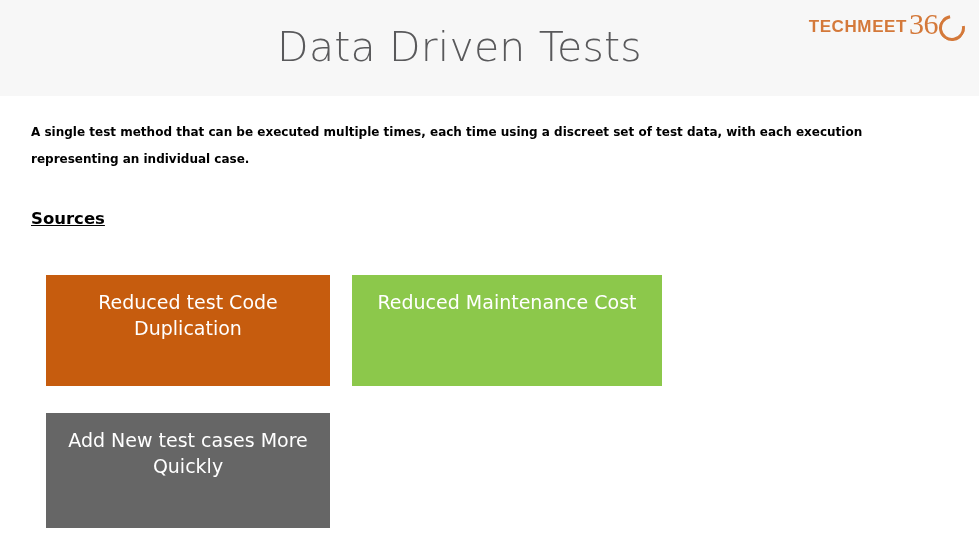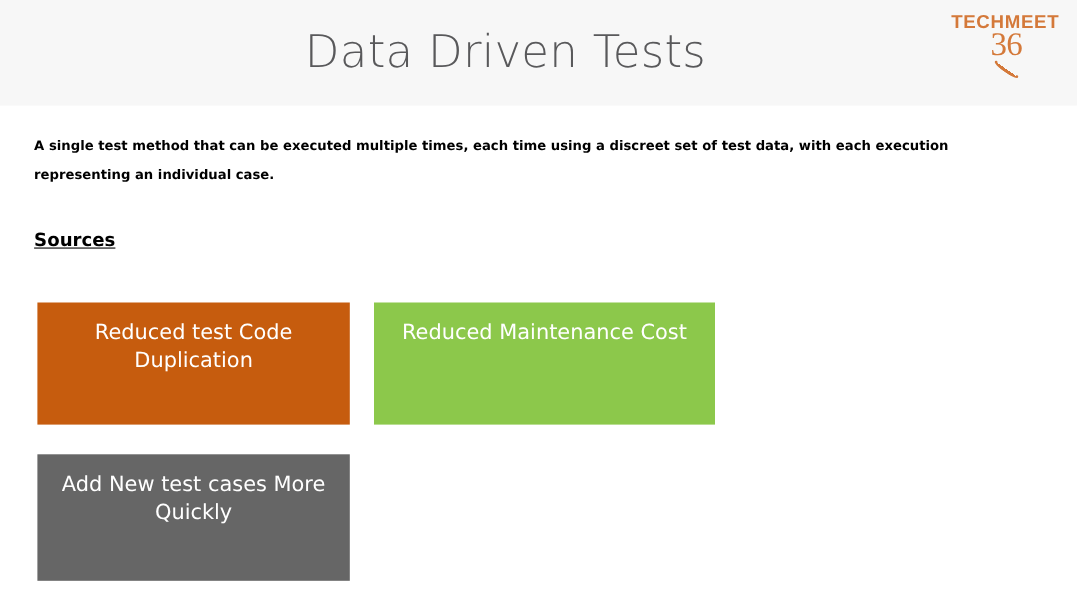--- a/index.html
+++ b/index.html
@@ -41,21 +41,20 @@
 
   
   .brand-logo {
     position: absolute;
     right: 14px;
     top: 9px;
     display: flex;
     align-items: center;
     height: 30px;
     line-height: 1;
-    flex-direction: column;
   }
   .brand-word {
     font-family: "Liberation Sans", sans-serif;
     font-weight: bold;
     font-size: 17px;
     letter-spacing: 0.6px;
     color: #d4793a;
     margin-right: 2px;
     position: relative;
     top: 2px;
@@ -100,21 +99,21 @@
     font-size: 16.5px;
     font-weight: bold;
     color: #000000;
     text-decoration: underline;
     font-family: "DejaVu Sans", sans-serif;
   }
 
   
   .benefit-grid {
     position: absolute;
-    left: 34px;
+    left: 46px;
     top: 275px;
     width: 616px;
     height: 253px;
   }
   .benefit-tile {
     position: absolute;
     box-sizing: border-box;
     padding-top: 14px;
     text-align: center;
     color: #ffffff;

